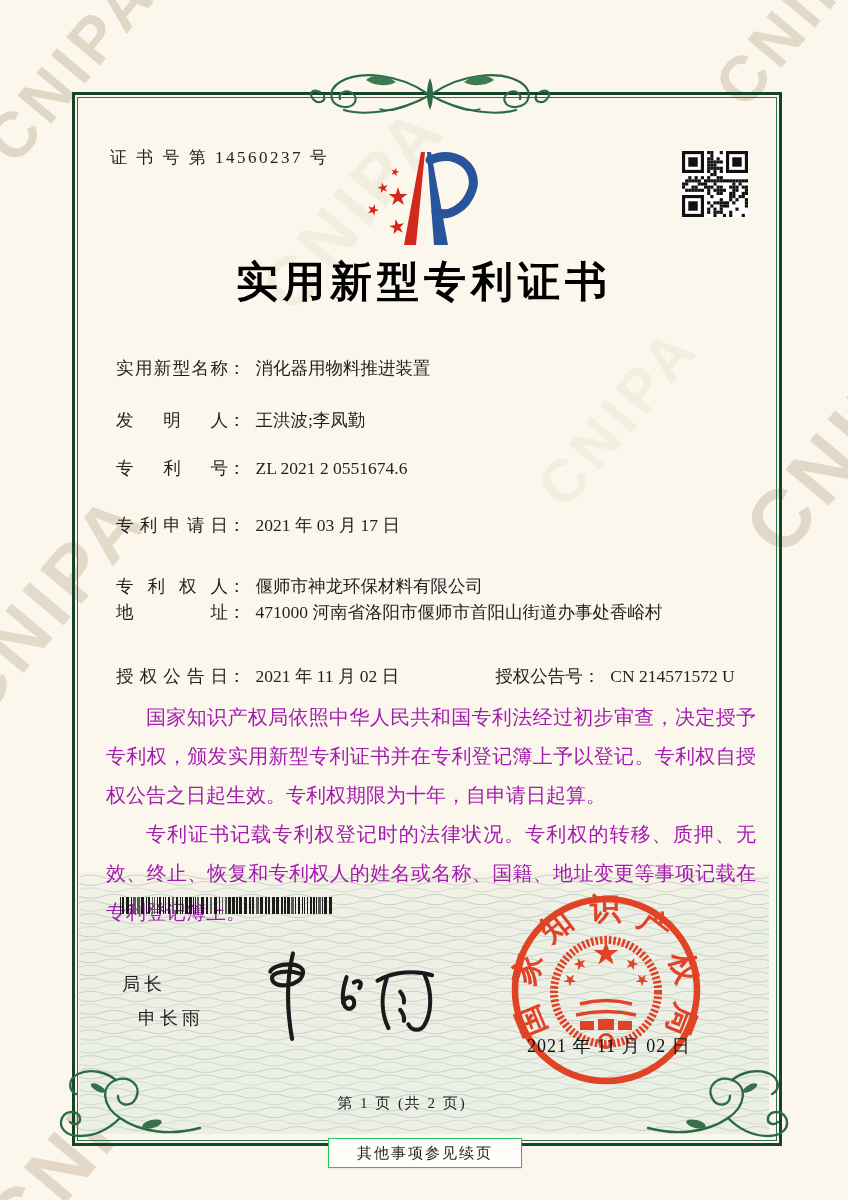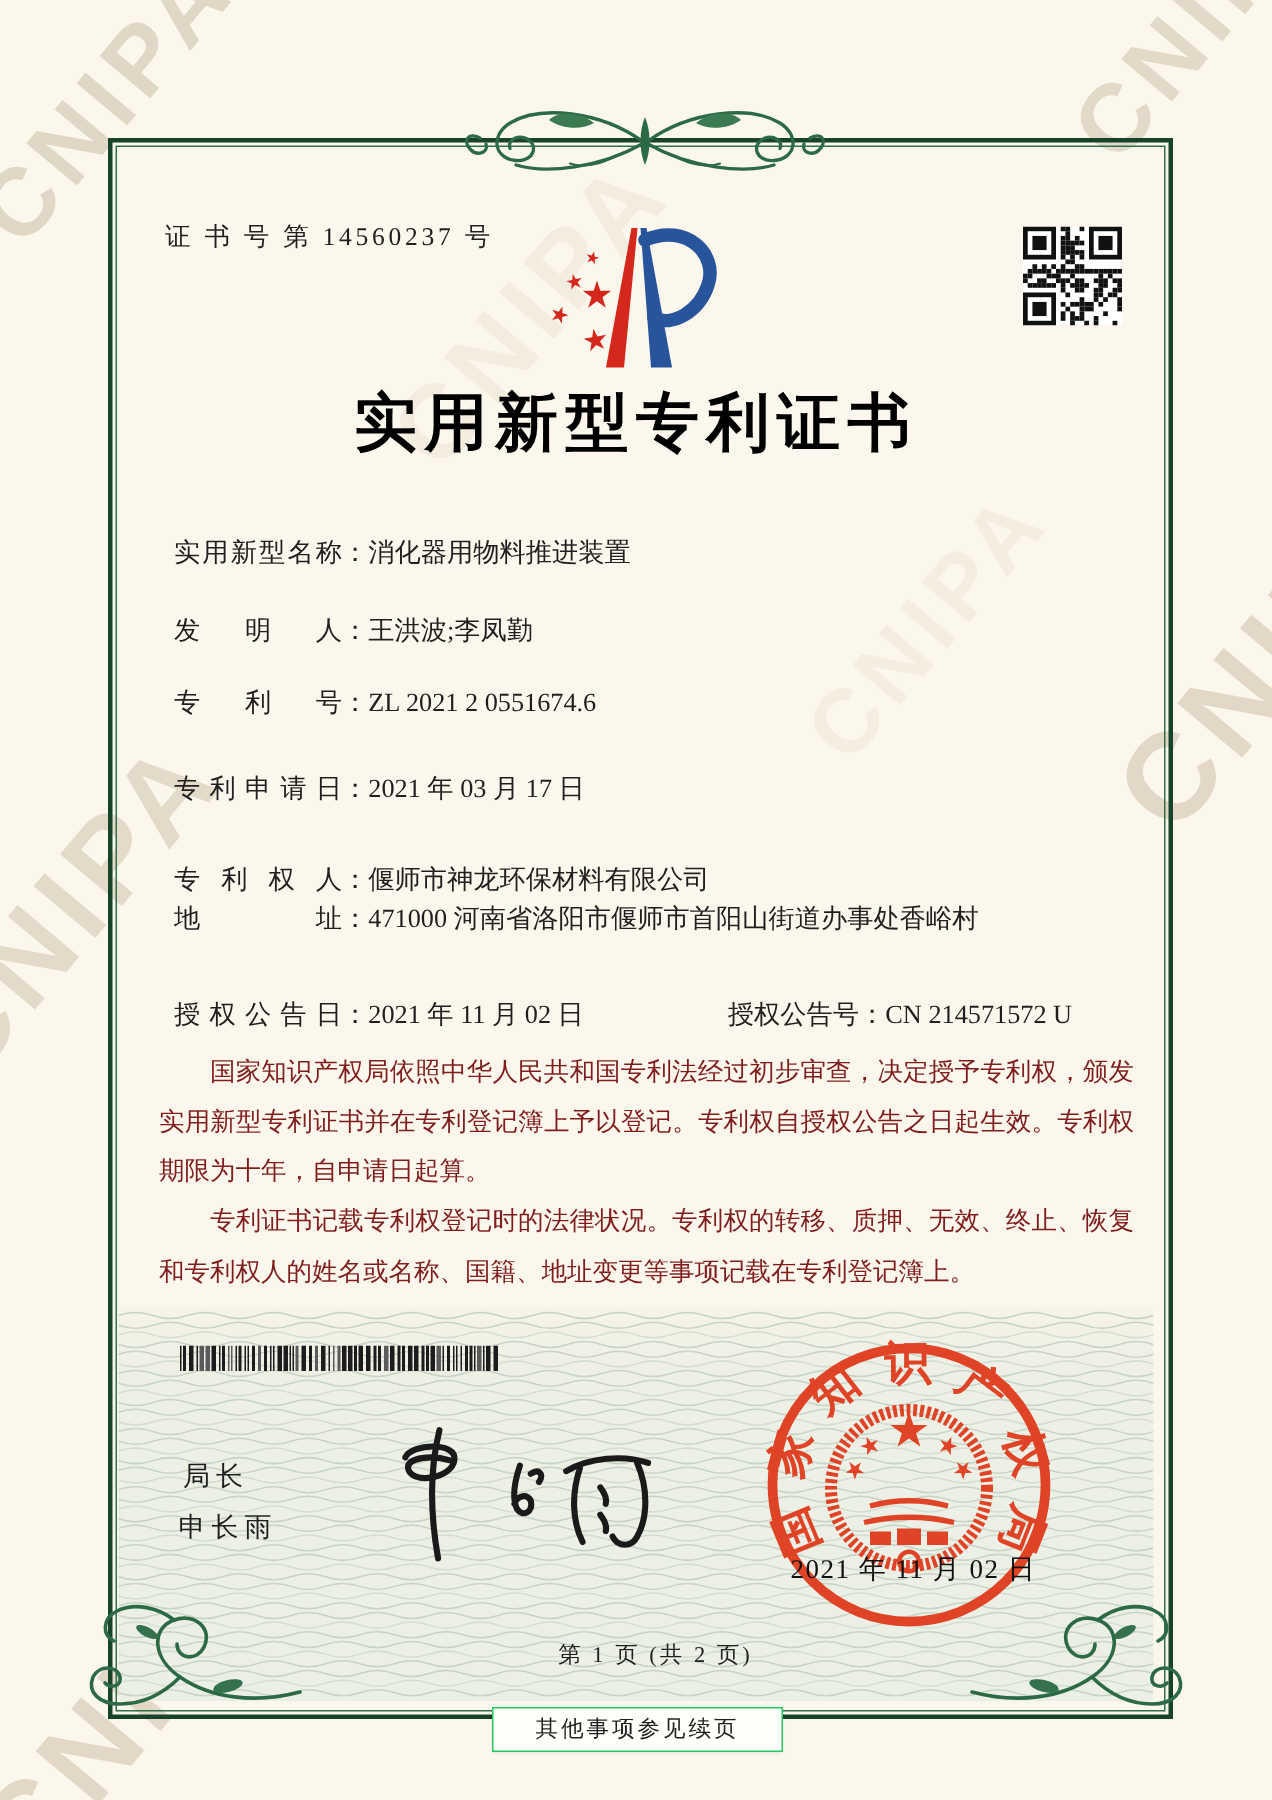--- a/index.html
+++ b/index.html
@@ -26,39 +26,39 @@
   }
   
   .certno{left:110px;top:146px;font-size:17px;letter-spacing:2.5px;z-index:3;}
   .title{
     left:72px;top:254px;width:704px;text-align:center;
     font-size:42px;font-weight:bold;letter-spacing:5px;color:#000000;z-index:3;
   }
   
   .frow{left:116px;font-size:17.5px;z-index:3;white-space:nowrap;}
   .flabel{display:inline-block;width:112px;text-align:justify;text-align-last:justify;vertical-align:top;}
-  .fvalue{}
+  .fvalue{margin-left:10px;}
   .grant2{margin-left:96px;}
   
   .body-text{
-    left:106px;top:698px;width:650px;font-size:17px;line-height:1.95;
-    text-align:justify;z-index:3;color:#7f1d1d;
+    left:106px;top:698px;width:650px;font-size:20px;line-height:1.95;
+    text-align:justify;z-index:3;color:#a21caf;
   }
   .body-text p{margin:0;text-indent:2em;}
   
   .waves{left:79px;top:872px;z-index:2;}
   .barcode{left:120px;top:897px;z-index:3;}
   .signer-title{left:122px;top:972px;font-size:18px;letter-spacing:4px;z-index:3;}
-  .signer-name{left:119px;top:1006px;font-size:18px;letter-spacing:4px;z-index:3;}
+  .signer-name{left:138px;top:1006px;font-size:18px;letter-spacing:4px;z-index:3;}
   .signature{left:250px;top:948px;z-index:4;}
   .seal{left:508px;top:892px;z-index:4;}
   .seal-date{left:527px;top:1034px;width:160px;font-size:18px;letter-spacing:1px;
     color:#101010;z-index:5;white-space:nowrap;}
   .page-footer{left:72px;top:1094px;width:660px;text-align:center;font-size:15px;
-    letter-spacing:2px;z-index:4;margin-left:35px;}
+    letter-spacing:2px;z-index:4;}
   .cont-note{
     left:328px;top:1138px;width:192px;height:28px;background:#fffefb;
     border:1px solid #22c55e;box-shadow:0 1px 2px rgba(0,0,0,.08);
     text-align:center;line-height:28px;font-size:15px;letter-spacing:2px;z-index:6;
   }
   .ornament{z-index:5;}
   svg{display:block;}
 </style>
 </head>
 <body>

